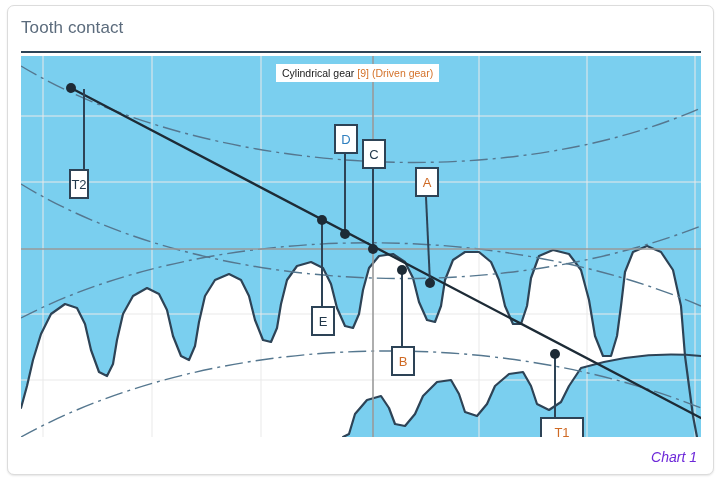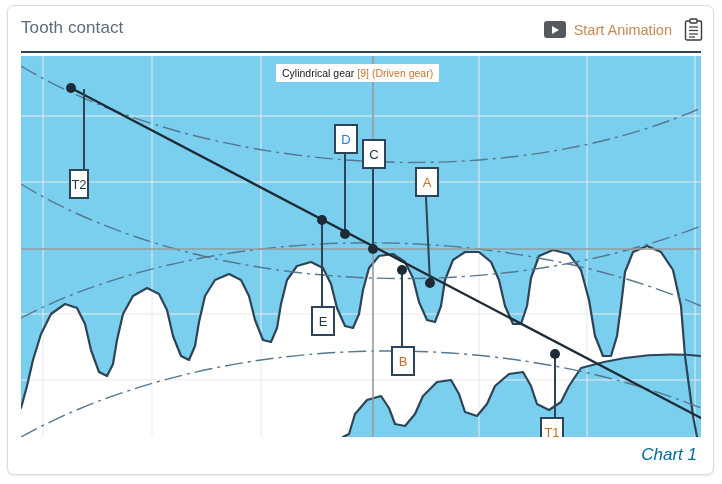--- a/index.html
+++ b/index.html
@@ -70,23 +70,23 @@
   .chart-area{
     position:absolute;
     left:13px;top:50px;
     width:680px;height:381px;
     overflow:hidden;
     background:#ffffff;
   }
   .chart-footer{
     position:absolute;
     right:16px;bottom:9px;
-    font-size:17px;
+    font-size:14px;
     font-style:italic;
-    color:#0369a1;
+    color:#6d28d9;
   }
   .gearlabel{
     position:absolute;
     background:#ffffff;
     font-size:10.5px;
     padding:3px 6px 3px 6px;
     white-space:nowrap;
     line-height:12px;
     color:#1a1a1a;
   }
@@ -110,40 +110,20 @@
 </head>
 <body>
 
 <div id="app">
 
   <div class="panel">
 
     <div class="panel-header">
       <div class="panel-title">Tooth contact</div>
 
-      <div class="header-actions">
-
-        <div class="play-icon">
-          <div class="tri"></div>
-        </div>
-
-        <div class="anim-label">Start Animation</div>
-
-        <div class="clip-icon">
-          <svg width="19" height="23" viewBox="0 0 19 23">
-            <rect x="1.5" y="3" width="16" height="19" rx="1.5" fill="#ffffff" stroke="#3a3a3a" stroke-width="1.4"></rect>
-            <rect x="6" y="1" width="7" height="4" rx="1" fill="#ffffff" stroke="#3a3a3a" stroke-width="1.4"></rect>
-            <line x1="5" y1="9" x2="14" y2="9" stroke="#3a3a3a" stroke-width="1.2"></line>
-            <line x1="5" y1="12.5" x2="14" y2="12.5" stroke="#3a3a3a" stroke-width="1.2"></line>
-            <line x1="5" y1="16" x2="14" y2="16" stroke="#3a3a3a" stroke-width="1.2"></line>
-            <line x1="5" y1="19" x2="11" y2="19" stroke="#3a3a3a" stroke-width="1.2"></line>
-          </svg>
-        </div>
-
-      </div>
     </div>
 
     <div class="divider"></div>
 
     <div class="chart-area">
 
       <svg width="680" height="381" viewBox="0 0 680 381">
         <defs>
           <clipPath id="plotclip">
               <rect x="0" y="0" width="680" height="381"></rect>
@@ -266,20 +246,20 @@
         <span class="role">(Driven gear)</span>
       </div>
 
 
       <div class="ptbox c-navy" style="left:48px;top:113px;width:20px;">T2</div>
       <div class="ptbox c-blue" style="left:313px;top:68px;">D</div>
       <div class="ptbox c-navy" style="left:341px;top:83px;">C</div>
       <div class="ptbox c-orange" style="left:394px;top:111px;">A</div>
       <div class="ptbox c-navy" style="left:290px;top:250px;">E</div>
       <div class="ptbox c-orange" style="left:370px;top:290px;">B</div>
-      <div class="ptbox c-orange" style="left:519px;top:361px;width:24px;">T1</div>
+      <div class="ptbox c-orange" style="left:519px;top:361px;width:44px;">T1</div>
 
     </div>
 
     <div class="chart-footer">Chart 1</div>
 
   </div>
 </div>
 
 </body></html>

